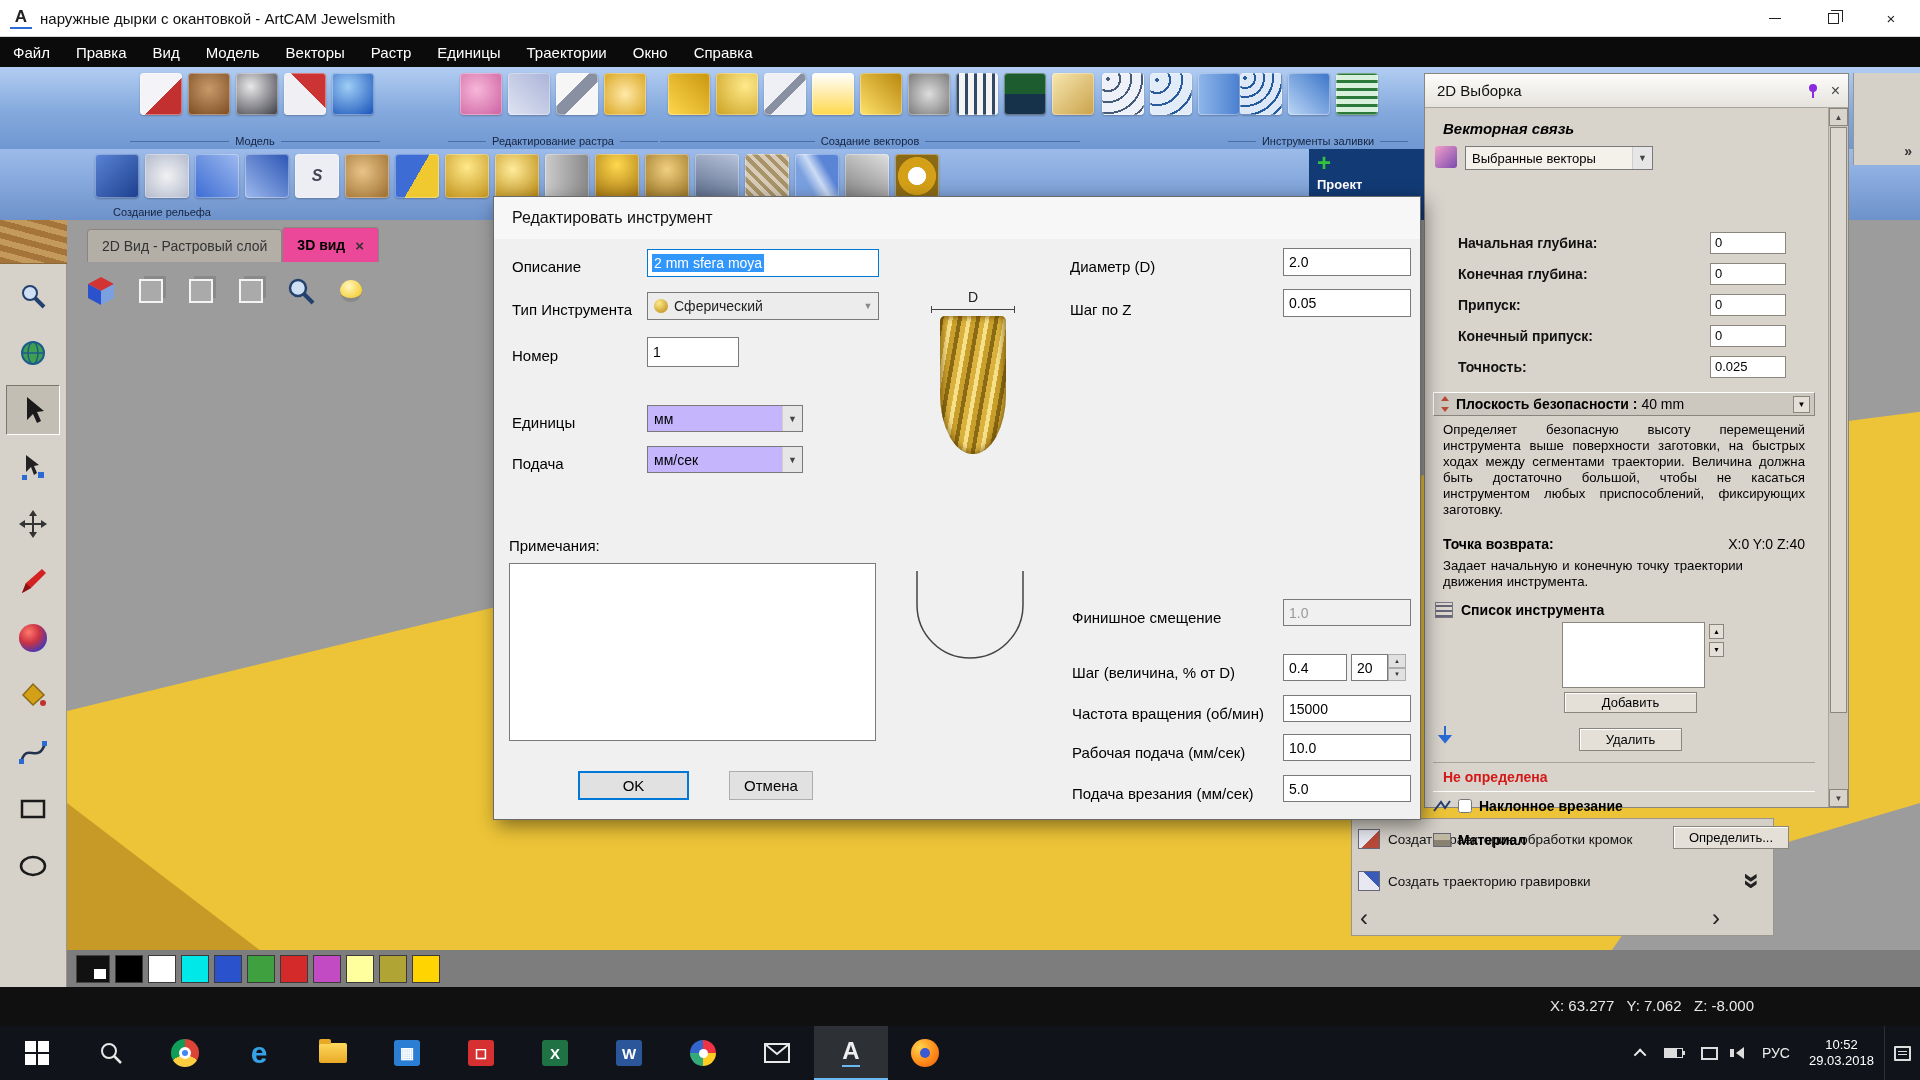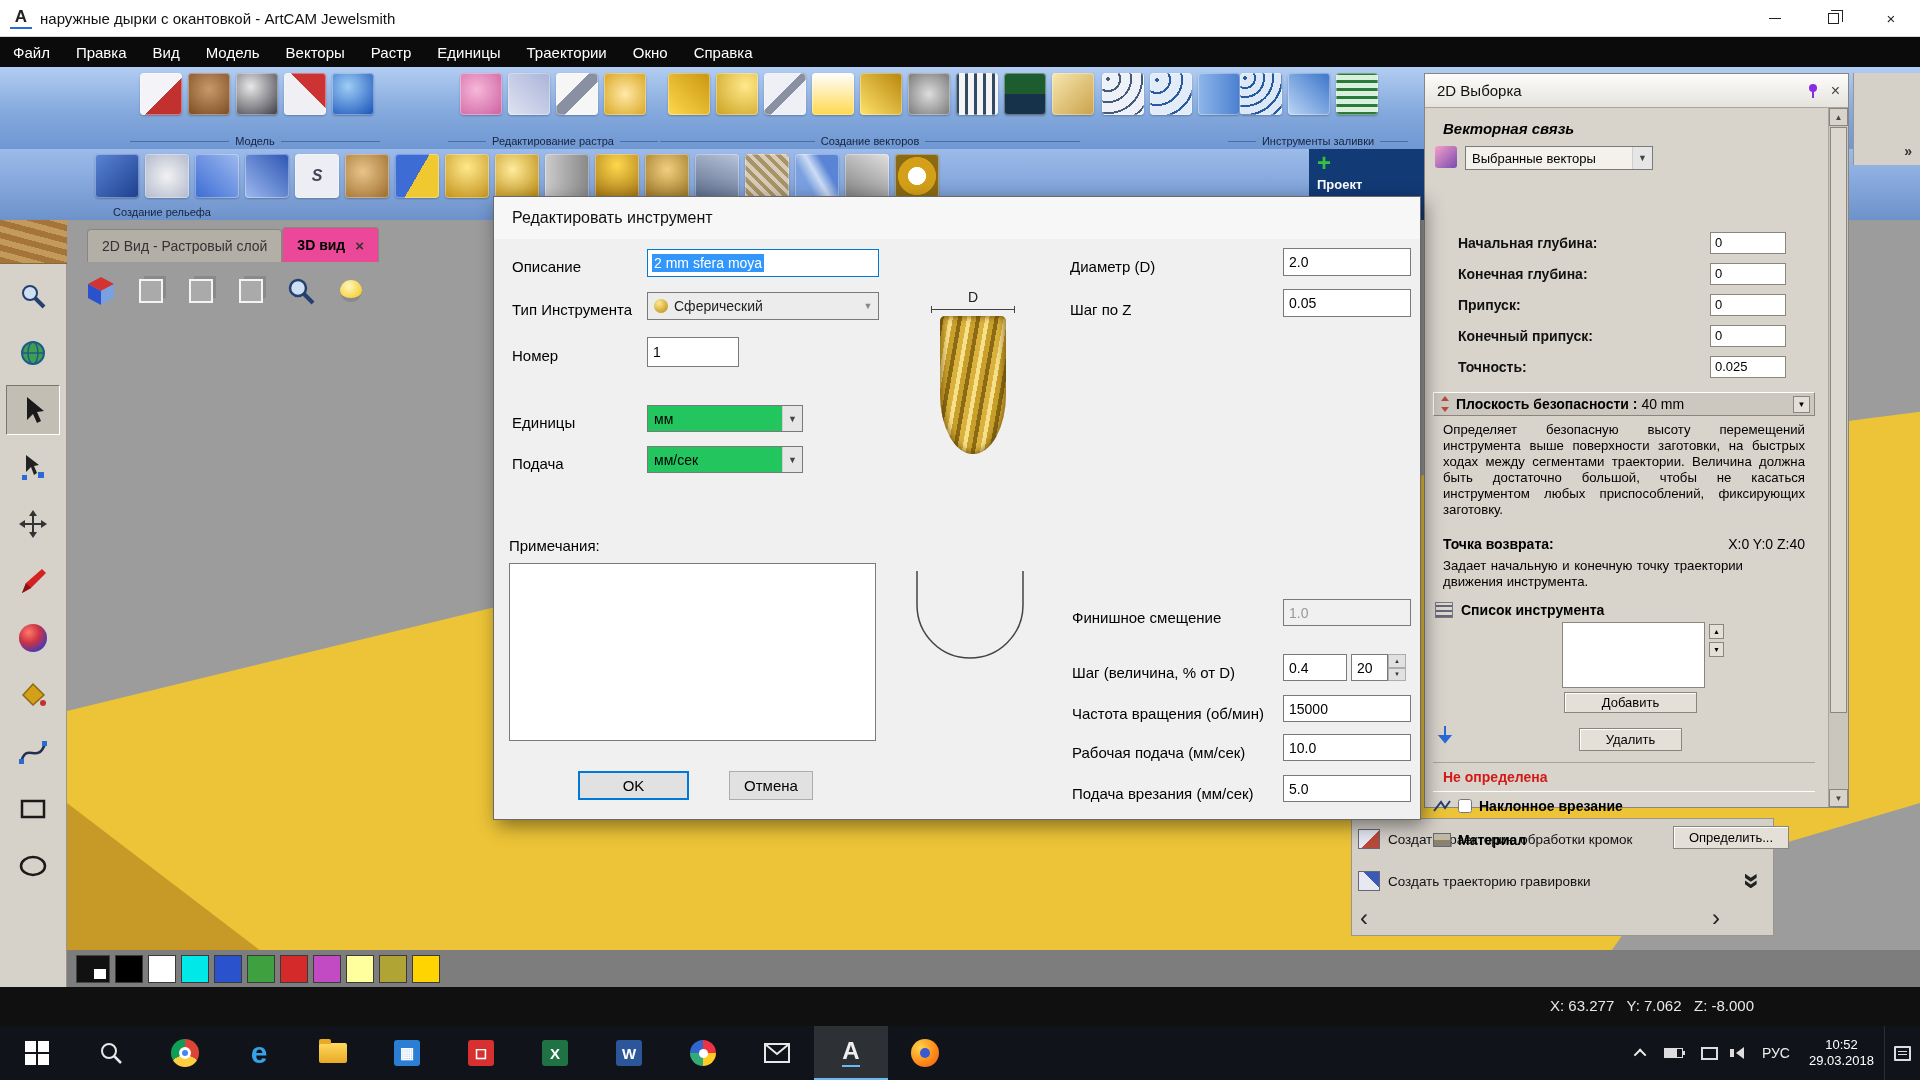--- a/index.html
+++ b/index.html
@@ -70,21 +70,21 @@
   .statusbar .coords { position:absolute; left:1550px; top:10px; color:#e8e8e8; font-size:15px; white-space:pre; }
 
   
   .dialog { position:absolute; left:493px; top:196px; width:928px; height:624px; background:#f0f0f0; border:1px solid #6a6a6a; box-shadow:4px 6px 18px rgba(0,0,0,.45); z-index:5; }
   .dlgtitle { height:42px; background:#f7f7f7; display:flex; align-items:center; padding-left:18px; font-size:16px; color:#111; }
   .lbl { position:absolute; font-size:15px; color:#000; white-space:nowrap; }
   .inp { position:absolute; border:1px solid #7a7a7a; background:#fff; font-family:"Liberation Sans",sans-serif; font-size:14px; padding:2px 5px; }
   .inp.dis { background:#f0f0f0; color:#9a9a9a; }
   .fakeinp { position:absolute; border:1px solid #0078d7; background:#fff; display:flex; align-items:center; padding:0 4px; font-size:14px; }
   .fakeinp .sel { background:#3297fd; color:#fff; padding:1px 2px; }
-  .combo { position:absolute; display:flex; align-items:center; border:1px solid #7a7a7a; background:#22c55e; font-size:14px; padding-left:6px; }
+  .combo { position:absolute; display:flex; align-items:center; border:1px solid #7a7a7a; background:#c4b5fd; font-size:14px; padding-left:6px; }
   .combo .arrbox { margin-left:auto; width:20px; align-self:stretch; display:flex; align-items:center; justify-content:center; background:#e6e6e6; border-left:1px solid #cfcfcf; font-size:9px; color:#444; }
   .combo.gray { background:#ececec; color:#222; }
   .combo.gray .arrbox { background:none; border:none; color:#888; }
   .ballico { width:14px; height:14px; border-radius:50%; background:radial-gradient(circle at 35% 30%, #ffe98a, #b8860b); margin-right:6px; }
   .btn { position:absolute; display:flex; align-items:center; justify-content:center; background:#e1e1e1; border:1px solid #adadad; font-size:15px; cursor:pointer; }
   .btn.primary { border:2px solid #0078d7; }
   .toolfig { position:absolute; left:437px; top:92px; width:84px; }
   .toolfig .dl { text-align:center; font-size:14px; color:#222; }
   .toolfig .dim { width:84px; height:7px; border-left:1px solid #444; border-right:1px solid #444; background:linear-gradient(transparent 3px,#444 3px,#444 4px,transparent 4px); margin-top:1px; }
   .toolbody { width:66px; height:138px; margin:3px auto 0; background:repeating-linear-gradient(100deg,#8a6a14 0 4px,#d9b13c 4px 9px,#f7e08a 9px 13px,#caa02c 13px 18px); border-radius:5px 5px 33px 33px / 5px 5px 60px 60px; box-shadow:inset 3px 0 6px rgba(90,60,0,.5), inset -3px 0 6px rgba(90,60,0,.5); }

